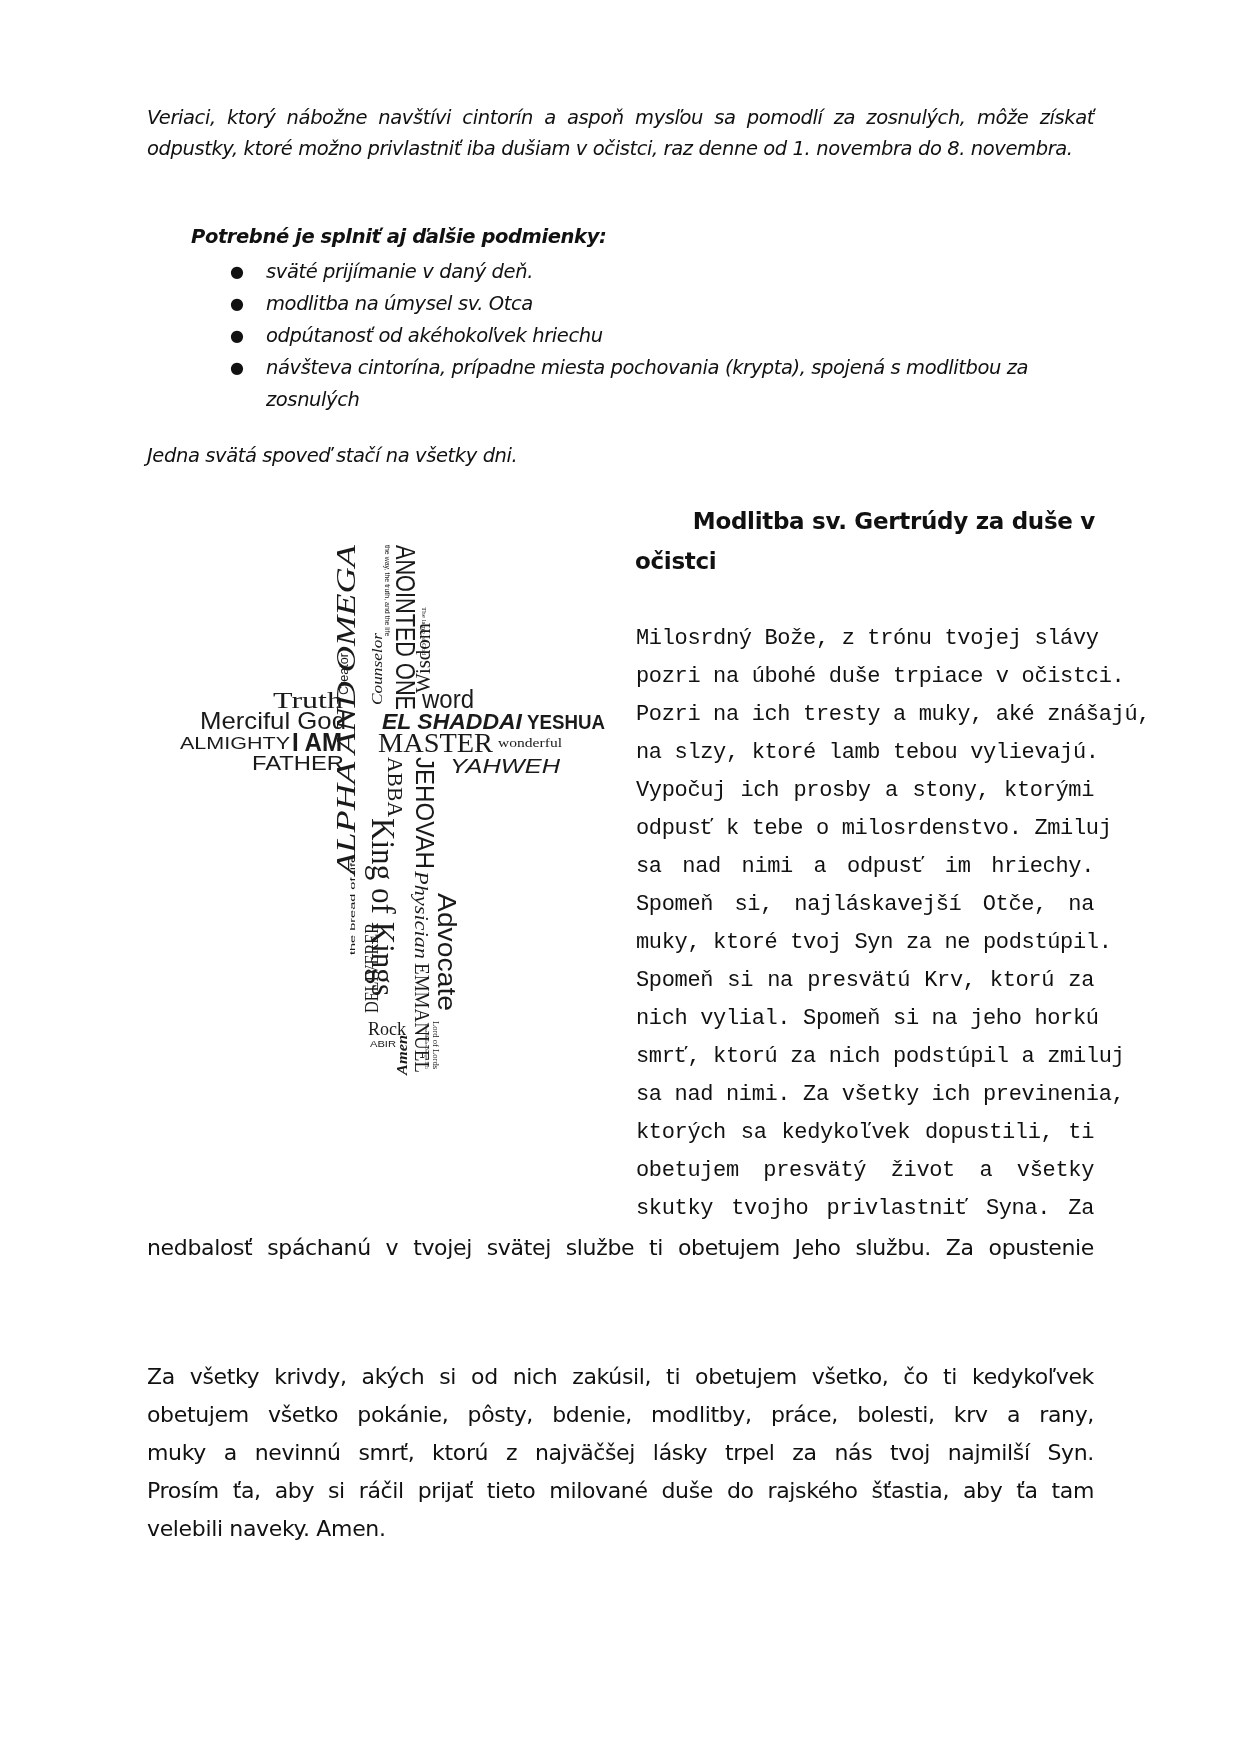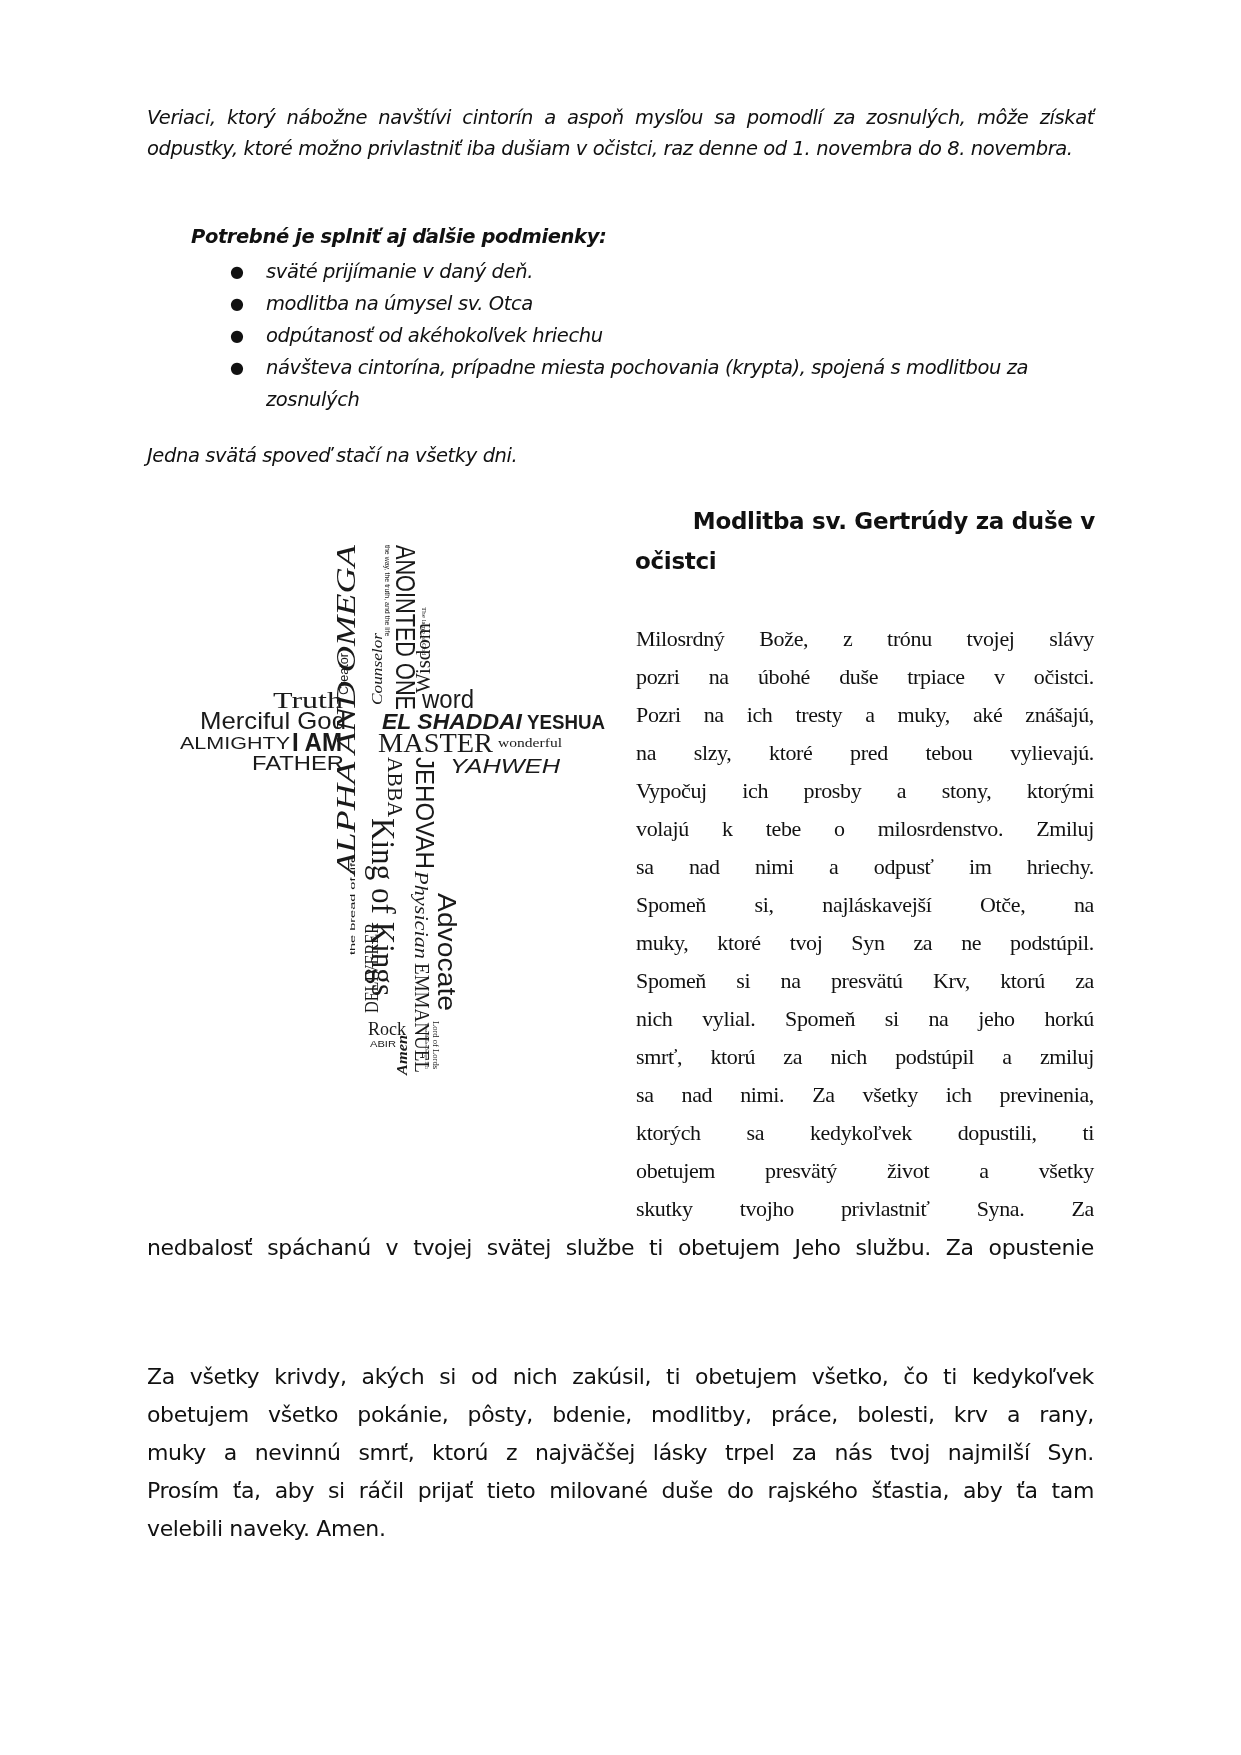--- a/index.html
+++ b/index.html
@@ -95,21 +95,21 @@
     .prayer-title .line1 { display: block; text-align: right; }
 
     .prayer-col {
       position: absolute;
       left: 636px;
       top: 620px;
       width: 458px;
       font-size: 22px;
       line-height: 38px;
       text-align: justify;
-      font-family: Liberation Serif, serif;
+      font-family: Liberation Mono, monospace;
       letter-spacing: -0.35px;
     }
     .prayer-col .ln { display: block; text-align: justify; text-align-last: justify; white-space: nowrap; }
     .prayer-full {
       position: absolute;
       left: 147px;
       width: 947px;
       font-size: 22px;
       line-height: 38px;
       font-family: "DejaVu Sans", sans-serif;
@@ -178,23 +178,23 @@
 
 <div class="prayer-title">
   <span class="line1">Modlitba sv. Gertrúdy za duše v</span>
   <span class="line2">očistci</span>
 </div>
 
 <div class="prayer-col">
   <span class="ln">Milosrdný Bože, z trónu tvojej slávy</span>
   <span class="ln">pozri na úbohé duše trpiace v očistci.</span>
   <span class="ln">Pozri na ich tresty a muky, aké znášajú,</span>
-  <span class="ln">na slzy, ktoré pred tebou vylievajú.</span>
+  <span class="ln">na slzy, ktoré lamb tebou vylievajú.</span>
   <span class="ln">Vypočuj ich prosby a stony, ktorými</span>
-  <span class="ln">volajú k tebe o milosrdenstvo. Zmiluj</span>
+  <span class="ln">odpusť k tebe o milosrdenstvo. Zmiluj</span>
   <span class="ln">sa nad nimi a odpusť im hriechy.</span>
   <span class="ln">Spomeň si, najláskavejší Otče, na</span>
   <span class="ln">muky, ktoré tvoj Syn za ne podstúpil.</span>
   <span class="ln">Spomeň si na presvätú Krv, ktorú za</span>
   <span class="ln">nich vylial. Spomeň si na jeho horkú</span>
   <span class="ln">smrť, ktorú za nich podstúpil a zmiluj</span>
   <span class="ln">sa nad nimi. Za všetky ich previnenia,</span>
   <span class="ln">ktorých sa kedykoľvek dopustili, ti</span>
   <span class="ln">obetujem presvätý život a všetky</span>
   <span class="ln">skutky tvojho privlastniť Syna. Za</span>

